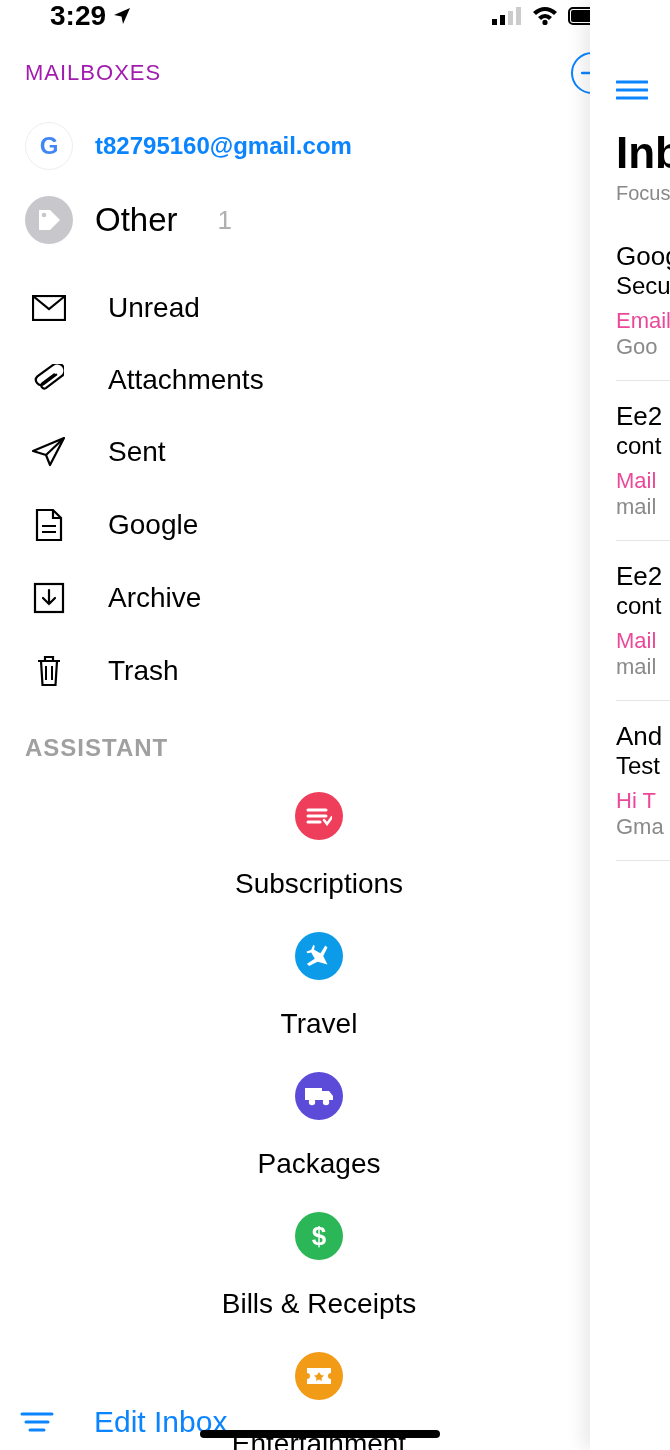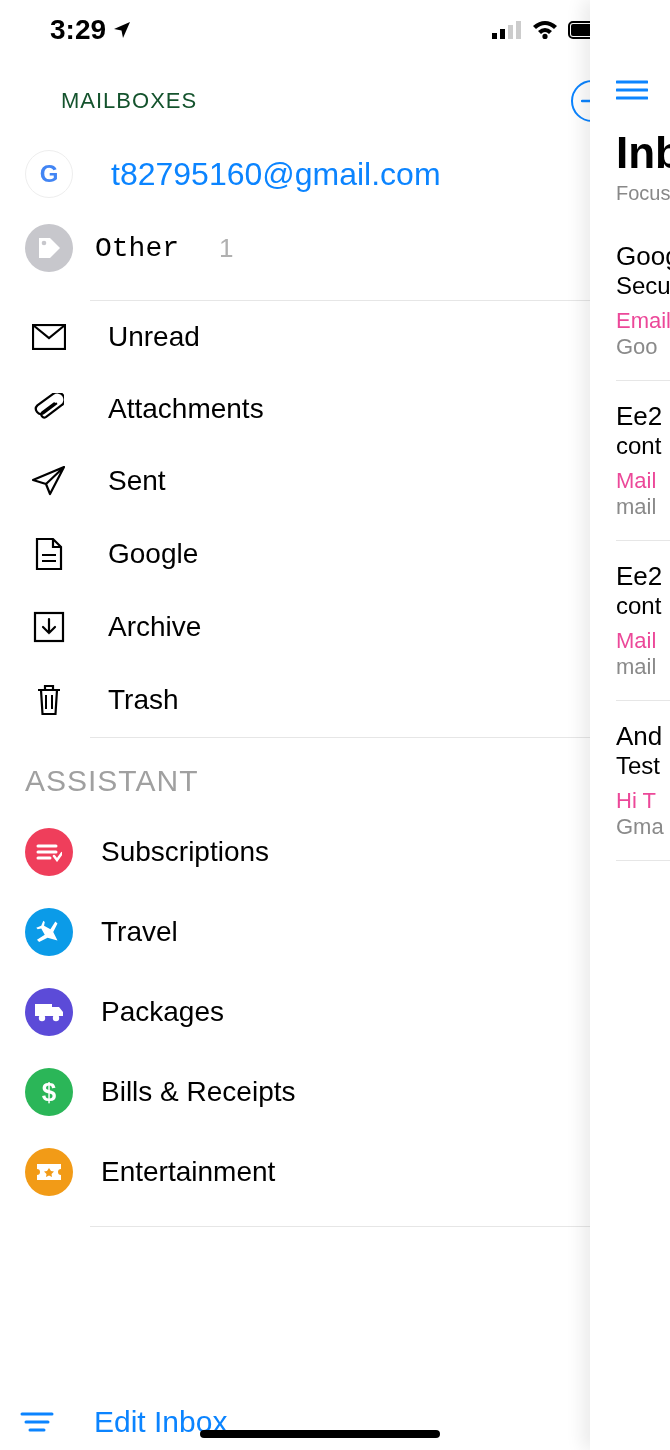--- a/index.html
+++ b/index.html
@@ -7,41 +7,41 @@
   body { position:relative; overflow:hidden; }
 
   
   .status-bar { height:60px; display:flex; align-items:center; justify-content:space-between; padding:0 30px 0 50px; font-weight:600; font-size:28px; }
   .status-left { display:flex; align-items:center; gap:6px; }
   .status-right { display:flex; align-items:center; gap:10px; }
 
   
   .sidebar { position:absolute; left:0; top:0; width:638px; height:100%; background:#fff; display:flex; flex-direction:column; }
   .sb-head-row { display:flex; align-items:center; justify-content:space-between; padding:20px 25px 18px 25px; }
-  .section-label { font-size:22px; letter-spacing:1px; color:#14532d; font-weight:500;margin-left:36px; }
+  .section-label { font-size:22px; letter-spacing:1px; color:#a21caf; font-weight:500; }
   .add-btn { width:42px; height:42px; border:2.5px solid #0b84ff; border-radius:50%; display:flex; align-items:center; justify-content:center; color:#0b84ff; font-size:30px; font-weight:400; line-height:1; }
 
   .account-row { display:flex; align-items:center; padding:10px 25px 14px 25px; gap:22px; }
   .g-avatar { width:48px; height:48px; border-radius:50%; background:#fff; border:1px solid #eee; display:flex; align-items:center; justify-content:center; font-weight:700; font-size:24px; }
   .g-avatar span:nth-child(1){color:#4285F4;} .g-avatar span:nth-child(2){color:#EA4335;}
-  .acct-email { flex:1; color:#0b84ff; font-size:32px; font-weight:400;margin-left:16px; }
+  .acct-email { flex:1; color:#0b84ff; font-size:24px; font-weight:700; }
   .chev { color:#bbb; }
 
   .other-row { display:flex; align-items:center; padding:12px 25px 28px 25px; gap:22px; }
   .tag-avatar { width:48px; height:48px; border-radius:50%; background:#c7c7cc; display:flex; align-items:center; justify-content:center; color:#fff; }
-  .other-label { font-size:28px;font-family:Liberation Mono, monospace; }
+  .other-label { font-size:33px; }
   .other-count { font-size:26px; color:#b0b0b0; margin-left:18px; }
 
   .divider { margin-left:90px; height:1px; background:#e6e6e6; }
 
   .folder-row { display:flex; align-items:center; gap:40px; padding:20px 25px 20px 30px; font-size:28px; }
   .folder-icon { width:38px; display:flex; align-items:center; justify-content:center; }
 
-  .assist-label { font-size:30px; letter-spacing:1px; color:#a0a0a0; font-weight:400; padding:26px 25px 14px 25px; }
-  .assist-row { display:flex; align-items:center; gap:28px; padding:16px 25px 16px 25px; font-size:28px; }
+  .assist-label { font-size:24px; letter-spacing:1px; color:#a0a0a0; font-weight:700; padding:26px 25px 14px 25px; }
+  .assist-row { display:flex; align-items:center; gap:28px; padding:16px 25px 16px 25px; font-size:28px;flex-direction:column; }
   .assist-icon { width:48px; height:48px; border-radius:50%; display:flex; align-items:center; justify-content:center; color:#fff; }
 
   .edit-bar { position:absolute; bottom:0; left:0; width:590px; height:56px; display:flex; align-items:center; gap:40px; padding:0 20px; }
   .filter-icon { color:#0b84ff; }
   .edit-link { color:#0b84ff; font-size:30px; font-weight:500; }
   .home-ind { position:absolute; bottom:12px; left:200px; width:240px; height:8px; background:#000; border-radius:5px; }
 
   
   .peek { position:absolute; top:0; left:590px; width:80px; height:100%; background:#fff; box-shadow:-8px 0 16px rgba(0,0,0,.08); overflow:hidden; padding-top:80px; padding-left:26px; }
   .peek-burger { margin-bottom:28px; }

